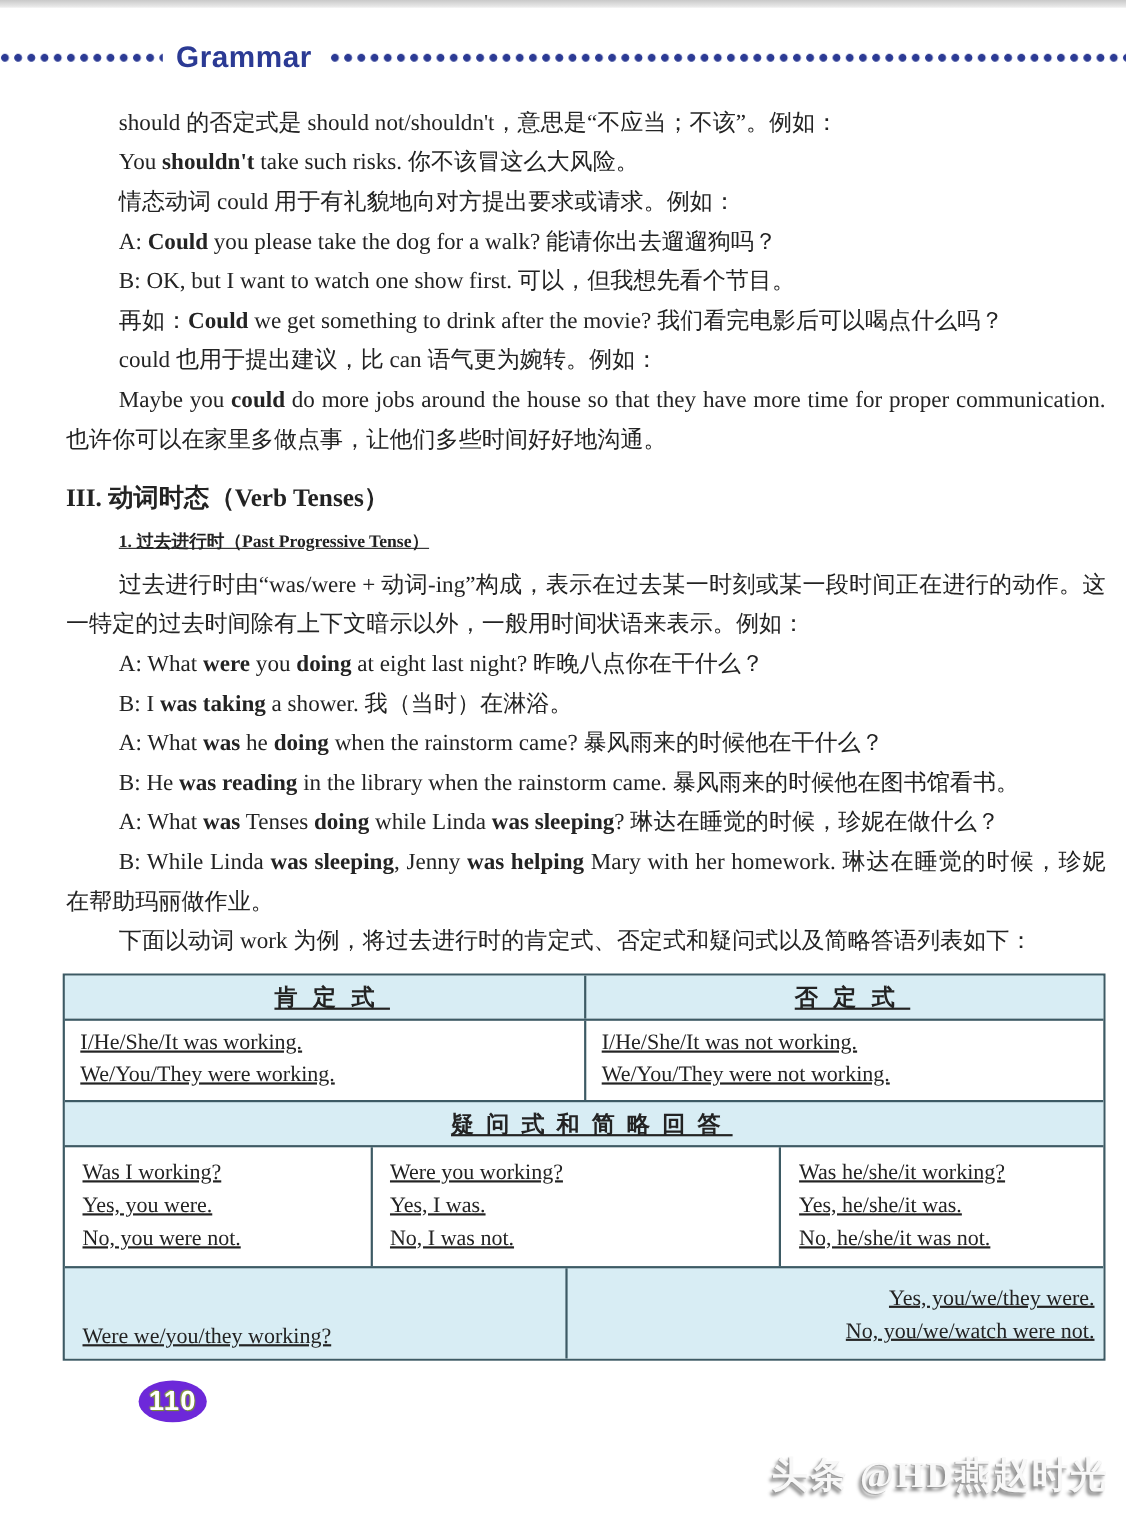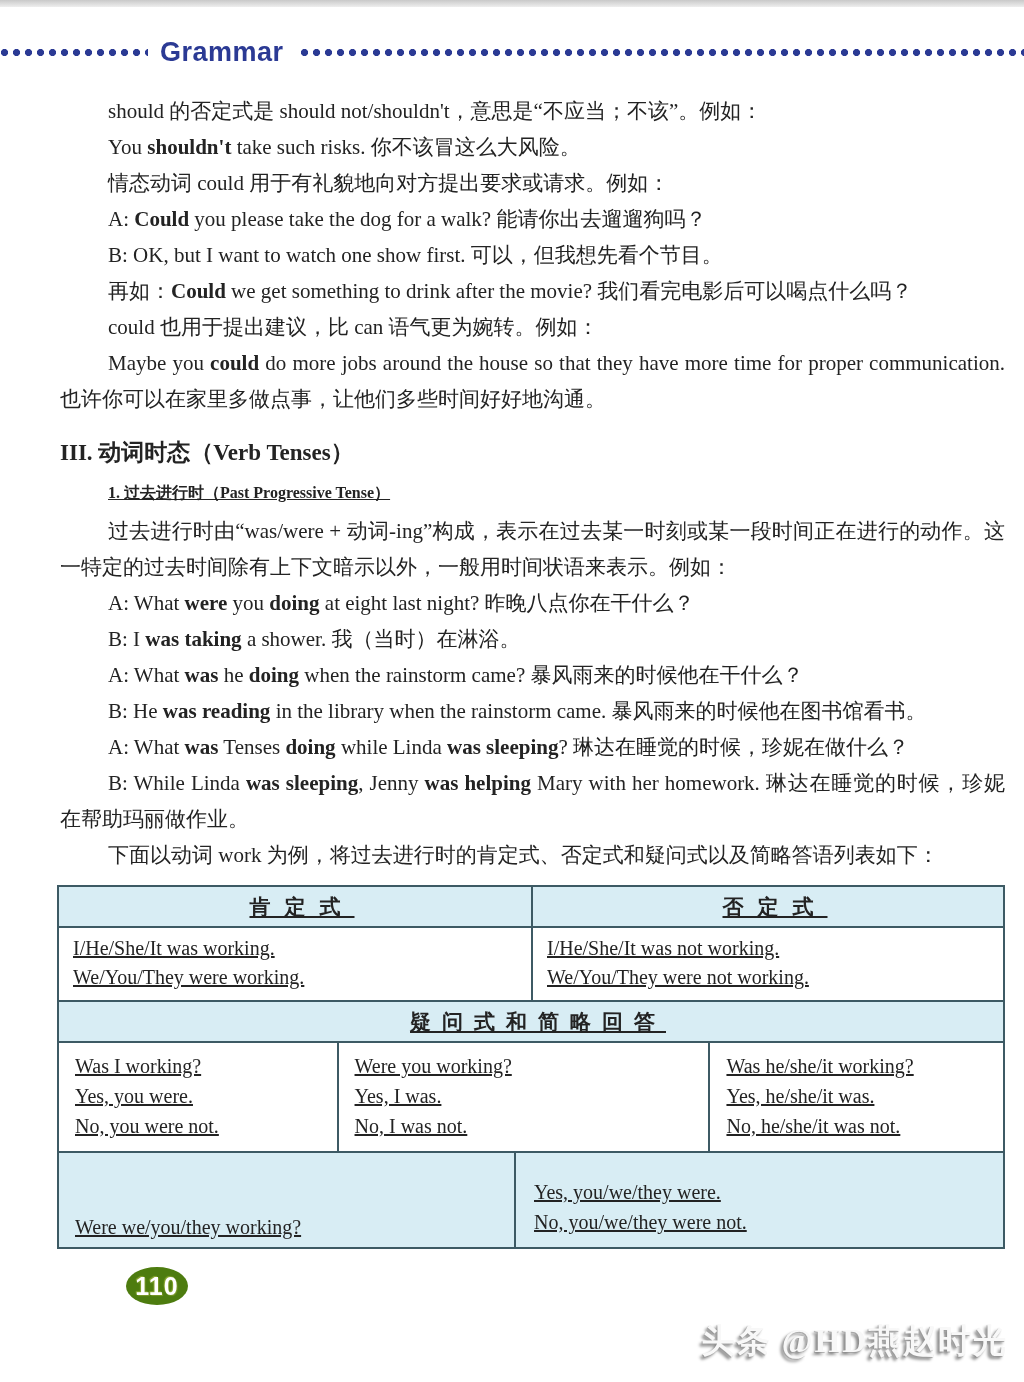--- a/index.html
+++ b/index.html
@@ -83,28 +83,28 @@
     padding:6px 0 5px 14px;
   }
   .cell-lines{padding:6px 10px 8px 14px;line-height:29px;}
   .row-forms .tcell{width:50%;}
   .row-questions .tcell{line-height:30px;padding:8px 8px 10px 16px;}
   .qc1{width:29.4%;}
   .qc2{width:39.4%;}
   .qc3{width:31.2%;}
   .row-bottom{background:#d8edf4;}
   .bc1{width:48.2%;display:flex;align-items:flex-end;padding:8px 8px 8px 16px;}
-  .bc2{width:51.8%;padding:24px 8px 10px 18px;line-height:30px;}
+  .bc2{width:51.8%;padding:12px 8px 10px 18px;line-height:30px;text-align:right;}
   
   .page-badge{
     display:inline-block;
     margin:18px 0 0 66px;
     width:62px;height:38px;
     border-radius:50%;
-    background:#4d7c0f;
+    background:#6d28d9;
     color:#ffffff;
     font-family:"Liberation Sans", sans-serif;
     font-weight:bold;
     font-size:25px;
     line-height:38px;
     text-align:center;
     letter-spacing:1px;
     text-shadow:1px 1px 1px #7a9a28, -1px -1px 1px #8aa832;
   }
   .watermark{
@@ -202,21 +202,21 @@
         <div>Yes, he/she/it was.</div>
         <div>No, he/she/it was not.</div>
       </div>
     </div>
     <div class="trow row-bottom">
       <div class="tcell bc1">
         <div>Were we/you/they working?</div>
       </div>
       <div class="tcell bc2">
         <div>Yes, you/we/they were.</div>
-        <div>No, you/we/they were not.</div>
+        <div>No, you/we/watch were not.</div>
       </div>
     </div>
   </div>
 
   <div class="page-badge">110</div>
 </div>
 
 <div class="watermark">头条 @HD燕赵时光</div>
 
 </body></html>

